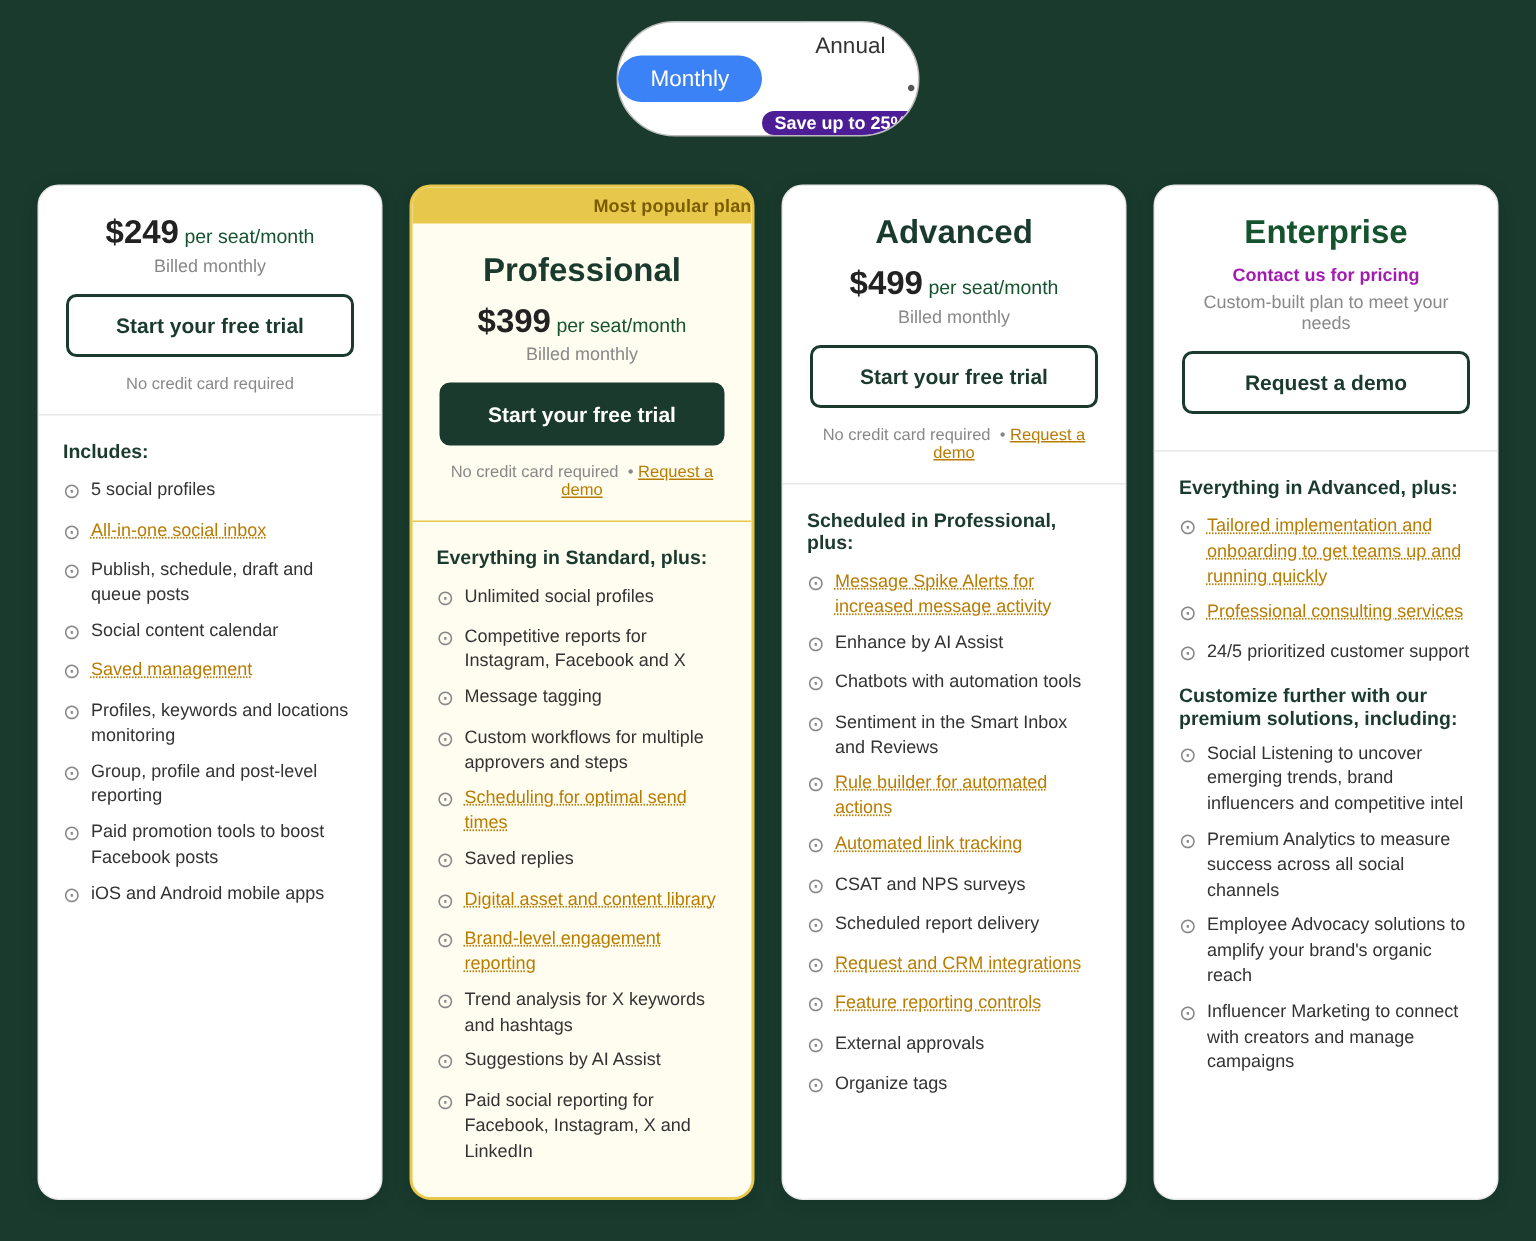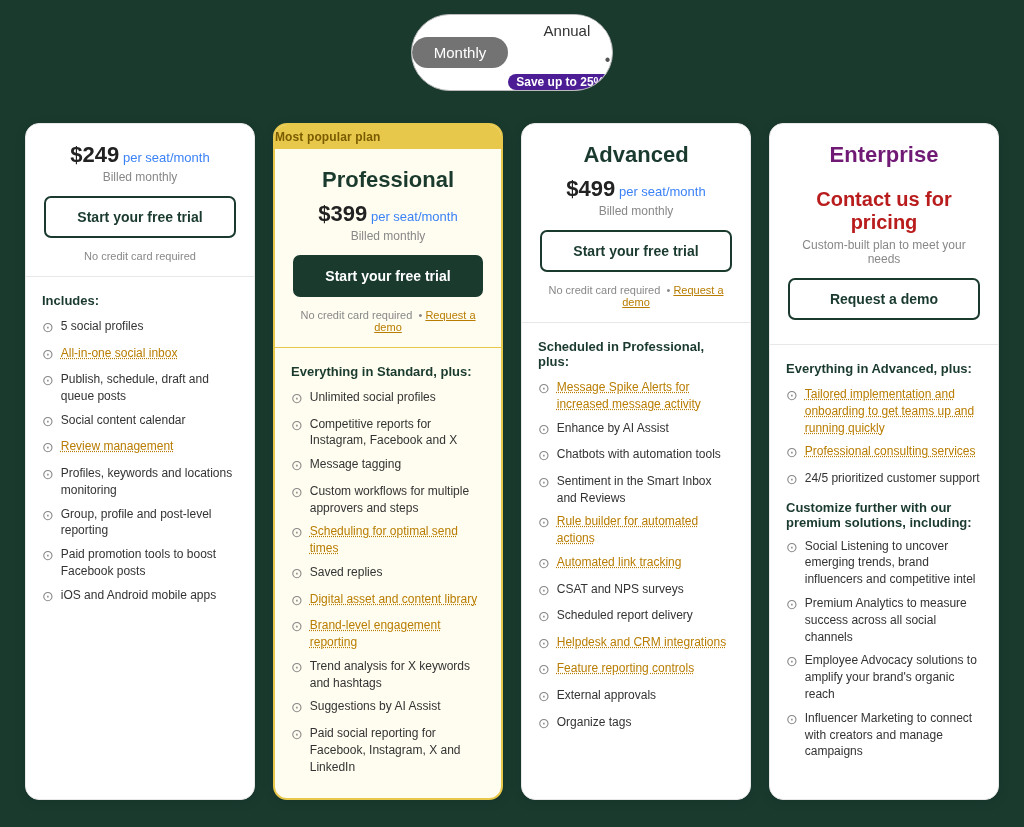--- a/index.html
+++ b/index.html
@@ -19,21 +19,21 @@
     }
     .toggle-option {
       padding: 7px 22px;
       font-size: 15px;
       font-weight: 500;
       cursor: pointer;
       border-radius: 999px;
       transition: background 0.2s;
     }
     .toggle-option.active {
-      background: #737373;
+      background: #3b82f6;
       color: #fff;
     }
     .toggle-option.inactive {
       background: #fff;
       color: #333;
     }
     .save-badge {
       background: #4c1d95;
       color: #fff;
       border-radius: 999px;
@@ -60,21 +60,21 @@
       box-shadow: 0 2px 12px rgba(0,0,0,0.10);
       border: 1.5px solid #e8e8e8;
     }
     .plan-card.popular {
       border: 2px solid #e8c84a;
       background: #fffdf0;
     }
     .popular-badge {
       background: #e8c84a;
       color: #7a5c00;
-      text-align: left;
+      text-align: right;
       font-size: 12px;
       font-weight: 700;
       padding: 5px 0 5px 0;
       letter-spacing: 0.01em;
     }
     .plan-header {
       padding: 18px 18px 14px 18px;
       border-bottom: 1.5px solid #e8e8e8;
       text-align: center;
     }
@@ -92,21 +92,21 @@
       color: #222;
       margin-bottom: 2px;
     }
     .plan-price .price-amount {
       font-size: 22px;
       font-weight: 700;
     }
     .plan-price .price-period {
       font-size: 13px;
       font-weight: 400;
-      color: #3b82f6;
+      color: #14532d;
     }
     .plan-billed {
       font-size: 12px;
       color: #888;
       margin-bottom: 12px;
     }
     .cta-button {
       width: 100%;
       padding: 11px 0;
       border-radius: 7px;
@@ -163,27 +163,27 @@
       flex: 1;
     }
     .feature-item .feature-text.link {
       color: #b87c00;
       text-decoration: underline dotted;
       cursor: pointer;
     }
     .enterprise-name {
       font-size: 22px;
       font-weight: 700;
-      color: #701a75;
-      margin-bottom: 20px;
+      color: #14532d;
+      margin-bottom: 8px;
     }
     .enterprise-price {
-      font-size: 20px;
-      font-weight: 700;
-      color: #b91c1c;
+      font-size: 12px;
+      font-weight: 700;
+      color: #a21caf;
       margin-bottom: 4px;
     }
     .enterprise-sub {
       font-size: 12px;
       color: #888;
       margin-bottom: 12px;
     }
     .features-subtitle {
       font-size: 13px;
       font-weight: 700;
@@ -248,21 +248,21 @@
       <div class="feature-item">
           <span class="check-icon">⊙</span>
           <span class="feature-text">Publish, schedule, draft and queue posts</span>
         </div>
       <div class="feature-item">
           <span class="check-icon">⊙</span>
           <span class="feature-text">Social content calendar</span>
         </div>
       <div class="feature-item">
           <span class="check-icon">⊙</span>
-          <span class="feature-text link">Review management</span>
+          <span class="feature-text link">Saved management</span>
         </div>
       <div class="feature-item">
           <span class="check-icon">⊙</span>
           <span class="feature-text">Profiles, keywords and locations monitoring</span>
         </div>
       <div class="feature-item">
           <span class="check-icon">⊙</span>
           <span class="feature-text">Group, profile and post-level reporting</span>
         </div>
       <div class="feature-item">
@@ -381,21 +381,21 @@
       <div class="feature-item">
           <span class="check-icon">⊙</span>
           <span class="feature-text">CSAT and NPS surveys</span>
         </div>
       <div class="feature-item">
           <span class="check-icon">⊙</span>
           <span class="feature-text">Scheduled report delivery</span>
         </div>
       <div class="feature-item">
           <span class="check-icon">⊙</span>
-          <span class="feature-text link">Helpdesk and CRM integrations</span>
+          <span class="feature-text link">Request and CRM integrations</span>
         </div>
       <div class="feature-item">
           <span class="check-icon">⊙</span>
           <span class="feature-text link">Feature reporting controls</span>
         </div>
       <div class="feature-item">
           <span class="check-icon">⊙</span>
           <span class="feature-text">External approvals</span>
         </div>
       <div class="feature-item">

